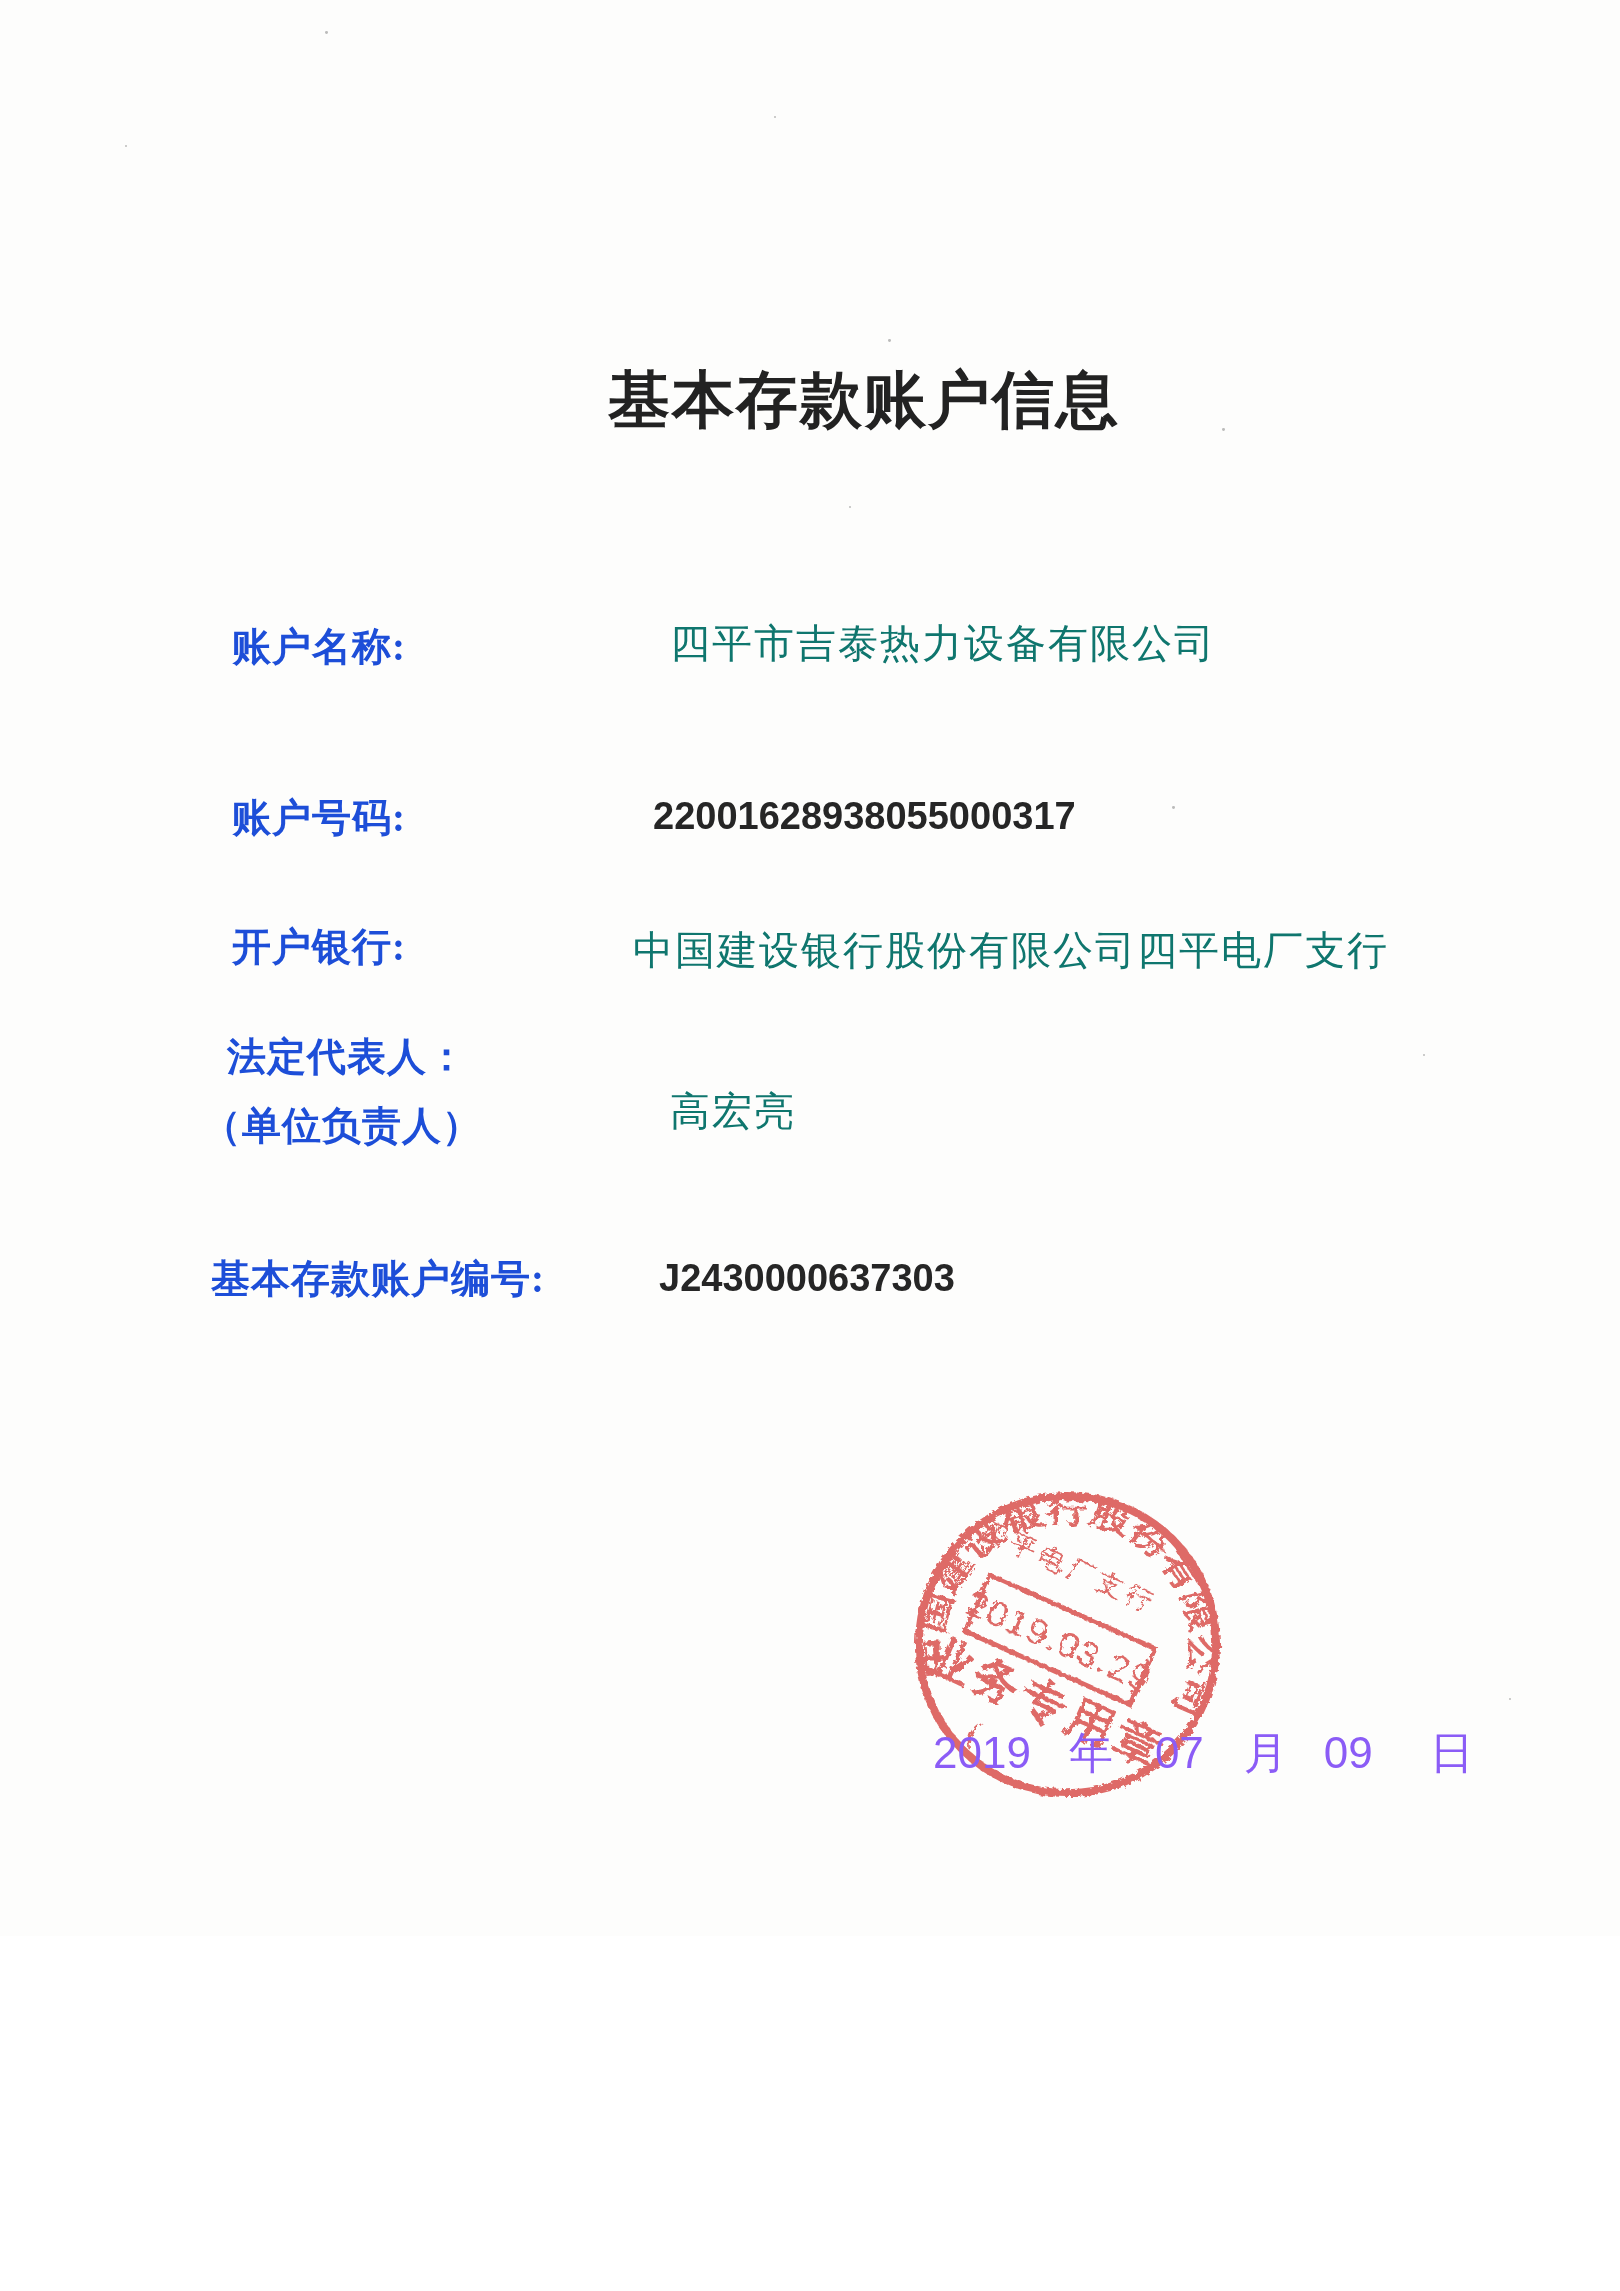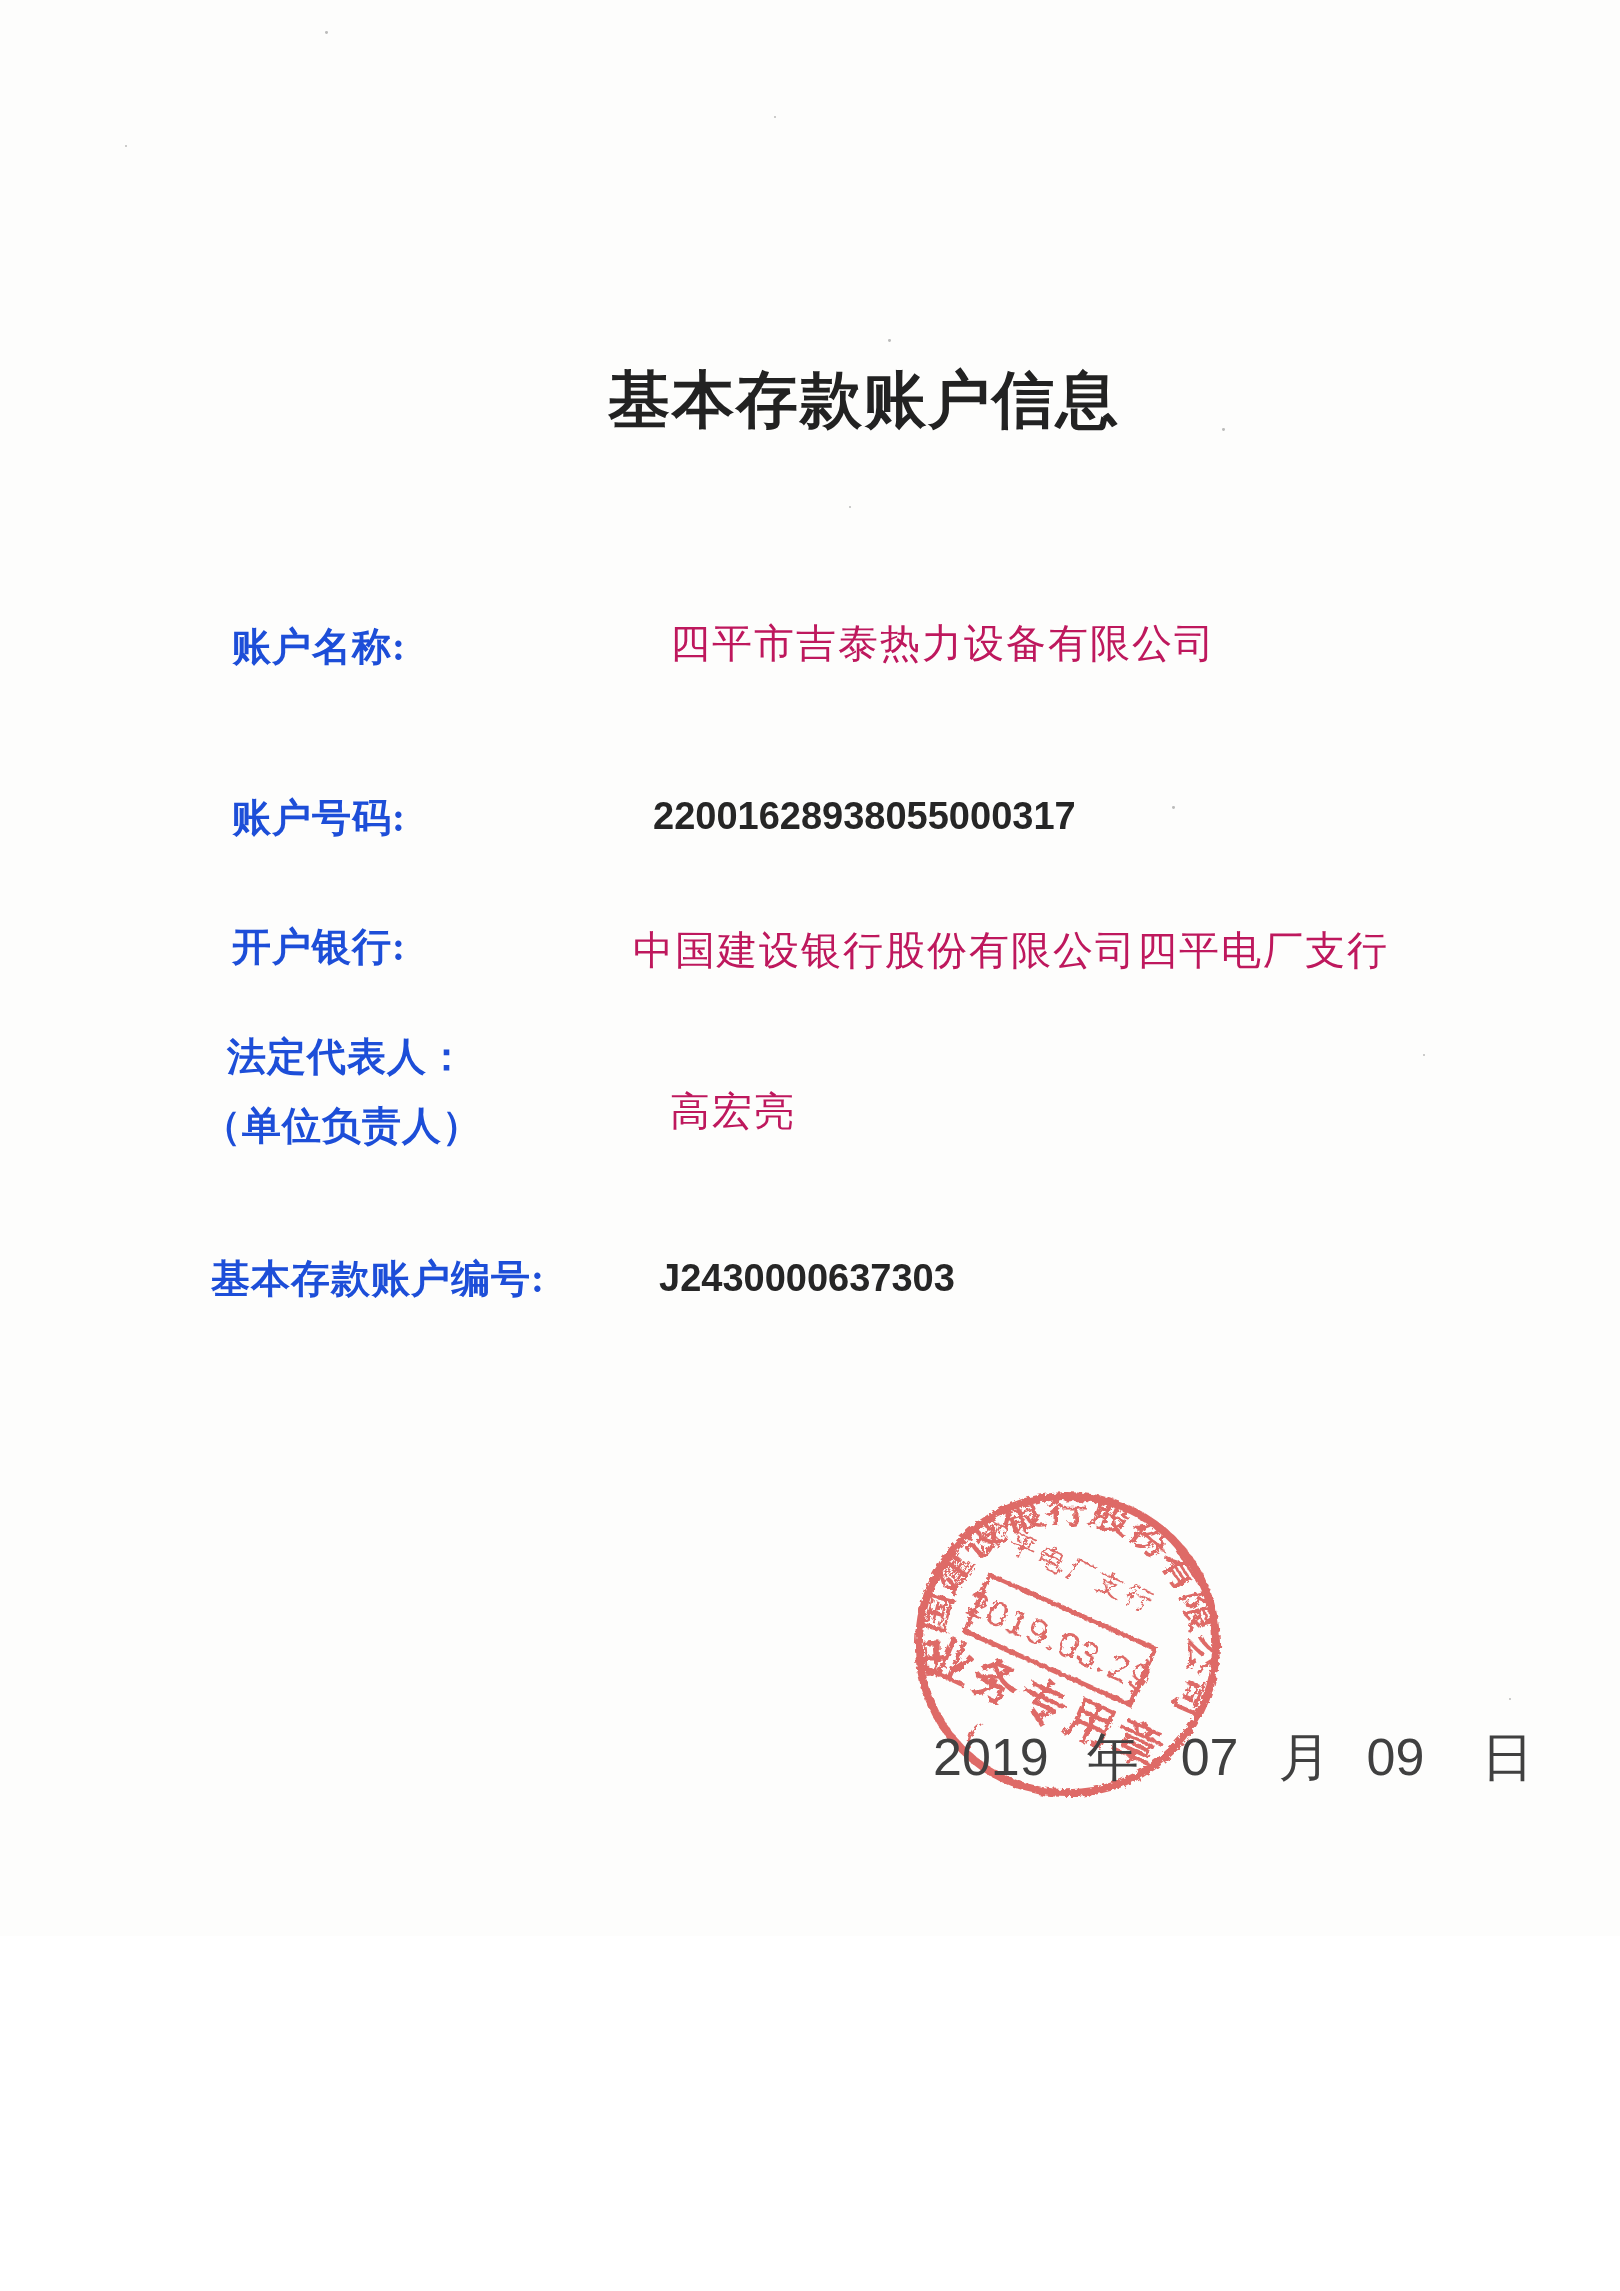--- a/index.html
+++ b/index.html
@@ -34,41 +34,41 @@
     letter-spacing: 1px;
     line-height: 1;
     color: #1d4ed8;
     white-space: nowrap;
   }
   .field-value-cjk {
     font-size: 40px;
     font-weight: 400;
     letter-spacing: 2px;
     line-height: 1;
-    color: #be185d;
+    color: #0f766e;
     white-space: nowrap;
     text-align: center;
   }
   .field-value-num {
     font-family: "Liberation Sans", "DejaVu Sans", sans-serif;
     font-size: 38px;
     font-weight: 700;
     letter-spacing: 0px;
     line-height: 1;
     color: #262626;
     white-space: nowrap;
   }
 
   .date-line {
     left: 933px;
     top: 1731px;
     z-index: 3;
-    font-size: 52px;
+    font-size: 44px;
     line-height: 1;
-    color: #404040;
+    color: #8b5cf6;
     white-space: nowrap;
     font-family: "Liberation Sans", "DejaVu Sans", sans-serif;
   }
   .date-line .u {
     font-family: "Liberation Serif", "DejaVu Serif", serif;
   }
   .date-line span { display: inline-block; }
   .date-line span:nth-child(1) { margin-right: 38px; }
   .date-line span:nth-child(2) { margin-right: 42px; }
   .date-line span:nth-child(3) { margin-right: 40px; }

